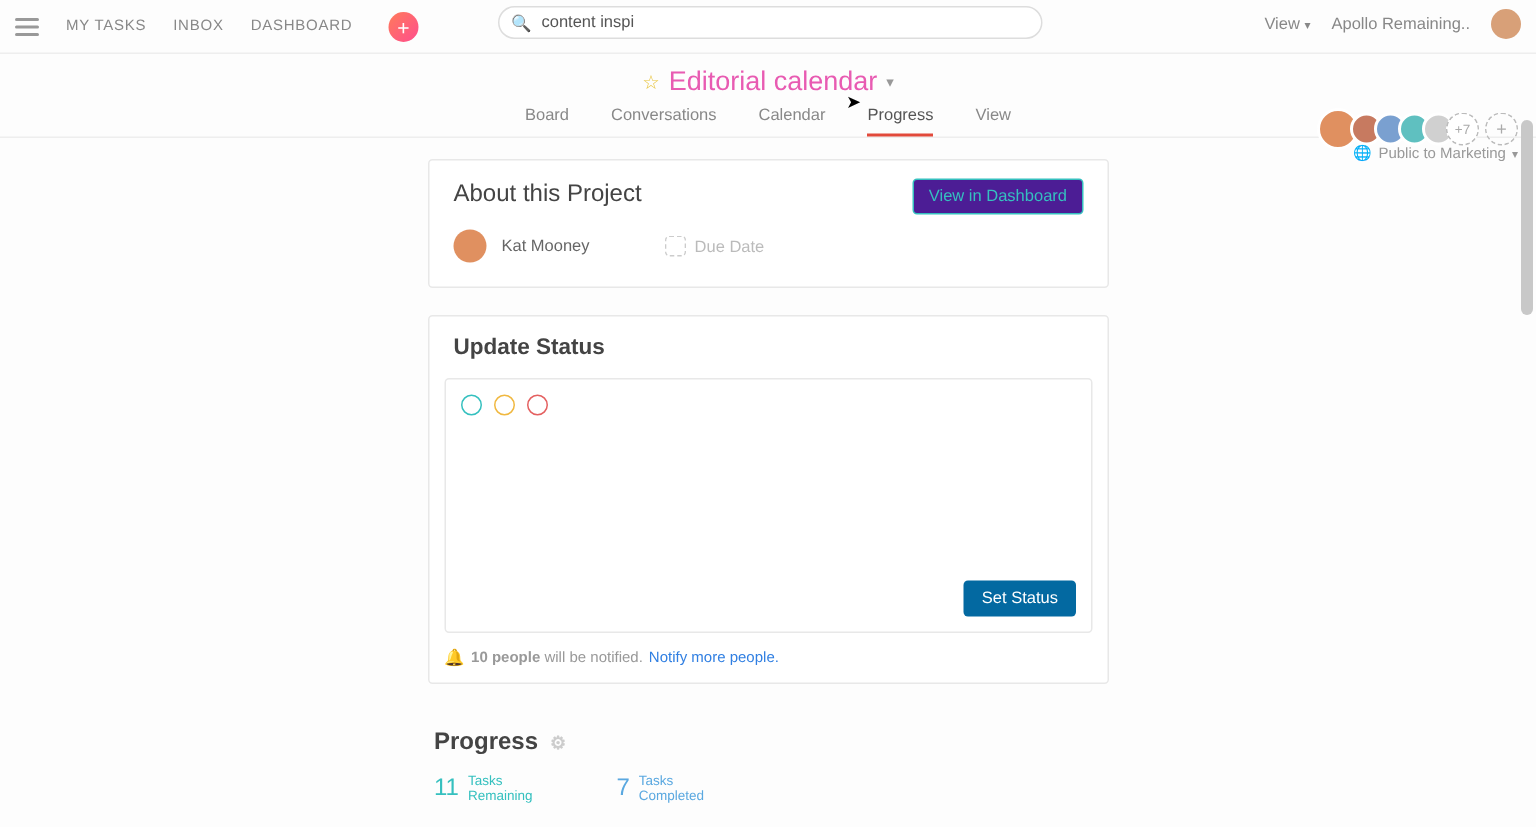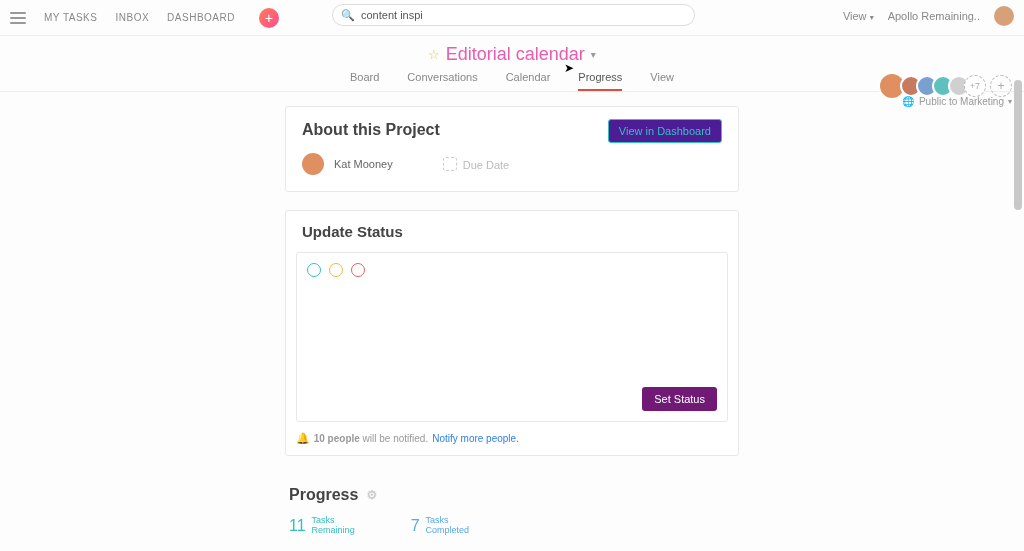--- a/index.html
+++ b/index.html
@@ -35,38 +35,38 @@
   .more-count { width: 22px; height: 22px; border-radius: 50%; border: 1px dashed #bbb; margin-left: -6px; font-size: 9px; color:#aaa; display:flex;align-items:center;justify-content:center;background:#fff;}
   .add-face { width: 22px; height: 22px; border-radius: 50%; border: 1px dashed #bbb; margin-left: 4px; font-size: 12px; color:#aaa; display:flex;align-items:center;justify-content:center;cursor:pointer;}
   .vis { position: absolute; right: 12px; top: 60px; font-size: 10px; color: #999; display:flex; align-items:center; gap:4px; cursor:pointer;}
   .hr { border-top: 1px solid #eee; margin-top: 0px; }
 
   
   .content { width: 454px; margin: 0 auto; padding-top: 14px; overflow-y: auto; height: calc(551px - 78px); }
   .card { background: #fff; border: 1px solid #e8e8e8; border-radius: 3px; margin-bottom: 18px; }
 
   .about { padding: 14px 16px 16px; position: relative; }
-  .sect-title { font-size: 16px; color: #444; font-weight: 700; }
+  .sect-title { font-size: 16px; color: #444; font-weight: 400; }
   .view-dash { position: absolute; right: 16px; top: 12px; border: 1px solid #35c0bf; color: #35c0bf; background: #4c1d95; font-size: 11px; padding: 5px 10px; border-radius: 3px; cursor: pointer; }
   .owner-row { display: flex; align-items: center; gap: 10px; margin-top: 14px; }
   .owner-ava { width: 22px; height: 22px; border-radius: 50%; background: #e09060; }
   .owner-name { font-size: 11px; color: #666; }
   .due { display: flex; align-items: flex-end; gap: 6px; margin-left: 40px; color: #bbb; font-size: 11px;}
   .due-icon { width: 14px; height: 14px; border: 1px dashed #ccc; border-radius: 3px; }
 
   .status { padding: 0; }
   .status-head { padding: 12px 16px 4px; font-size: 15px; font-weight: 600; color:#444;}
   .status-body { border: 1px solid #e8e8e8; border-radius: 3px; margin: 8px 10px 10px; padding: 10px 10px 10px; background:#fff; min-height: 170px; position:relative;}
   .circles { display: flex; gap: 8px; margin-bottom: 10px;}
   .circ { width: 14px; height: 14px; border-radius: 50%; border: 1.5px solid; cursor:pointer;}
   .c-g{border-color:#35c0bf;} .c-y{border-color:#f0b840;} .c-r{border-color:#e46060;}
   .status-text { font-size: 11px; color: #555; line-height: 1.45; }
   .status-text a { color: #307fe2; text-decoration: none; }
   .check { color: #3cc080; }
-  .set-btn { position: absolute; bottom: 10px; right: 10px; background: #701a75; color: #fff; border: none; font-size: 11px; padding: 6px 12px; border-radius: 3px; cursor:pointer;}
+  .set-btn { position: absolute; bottom: 10px; right: 10px; background: #0369a1; color: #fff; border: none; font-size: 11px; padding: 6px 12px; border-radius: 3px; cursor:pointer;}
   .notify-row { padding: 0 10px 10px; font-size: 10px; color: #999; display:flex; align-items:center; gap:4px;}
   .notify-row .bell { color:#aaa; font-size:11px;}
   .notify-row a { color: #307fe2; text-decoration: none; cursor:pointer;}
 
   .progress { padding: 4px 0 0; }
   .prog-head { display:flex; align-items:center; gap:8px; padding: 8px 4px; font-size: 16px; font-weight:600; color:#444;}
   .gear { color:#ccc; font-size:12px; cursor:pointer;}
   .counts { display:flex; gap: 56px; padding: 4px 4px 6px;}
   .count { display:flex; align-items:center; gap:6px; }
   .count-num { font-size: 16px; font-weight:400;}

